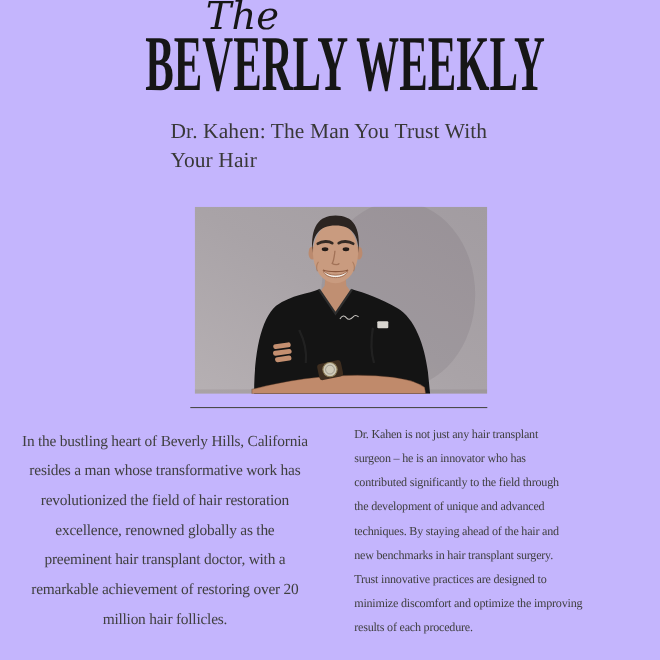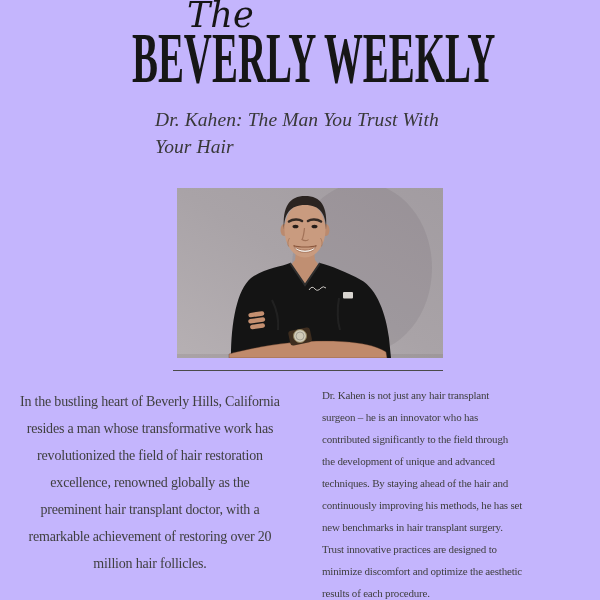--- a/index.html
+++ b/index.html
@@ -35,21 +35,21 @@
 </head>
 <body>
 
 <div class="canvas">
 
   <header>
     <div class="masthead-script">The</div>
     <div class="masthead-title">BEVERLY WEEKLY</div>
   </header>
 
-  <h1 class="headline" style="margin:0;font-style:italic;">
+  <h1 class="headline" style="margin:0;">
     <span>Dr. Kahen: The Man You Trust With</span>
     <span>Your Hair</span>
   </h1>
 
   <figure class="photo">
     <svg width="266" height="170" viewBox="0 0 266 170">
       <defs>
         <linearGradient id="bgGrad" x1="0" y1="1" x2="1" y2="0">
           <stop offset="0" stop-color="#b6b0b3"></stop>
           <stop offset="0.5" stop-color="#a9a3a7"></stop>
@@ -117,20 +117,19 @@
       <div class="line-left">remarkable achievement of restoring over 20</div>
       <div class="line-left">million hair follicles.</div>
     </div>
 
   <div class="col col-right">
       <div class="line-right">Dr. Kahen is not just any hair transplant</div>
       <div class="line-right">surgeon – he is an innovator who has</div>
       <div class="line-right">contributed significantly to the field through</div>
       <div class="line-right">the development of unique and advanced</div>
       <div class="line-right">techniques. By staying ahead of the hair and</div>
-      <div class="line-right">continuously improving his methods, he has set</div>
       <div class="line-right">new benchmarks in hair transplant surgery.</div>
       <div class="line-right">Trust innovative practices are designed to</div>
-      <div class="line-right">minimize discomfort and optimize the aesthetic</div>
+      <div class="line-right">minimize discomfort and optimize the improving</div>
       <div class="line-right">results of each procedure.</div>
     </div>
 
 </div>
 
 </body></html>

